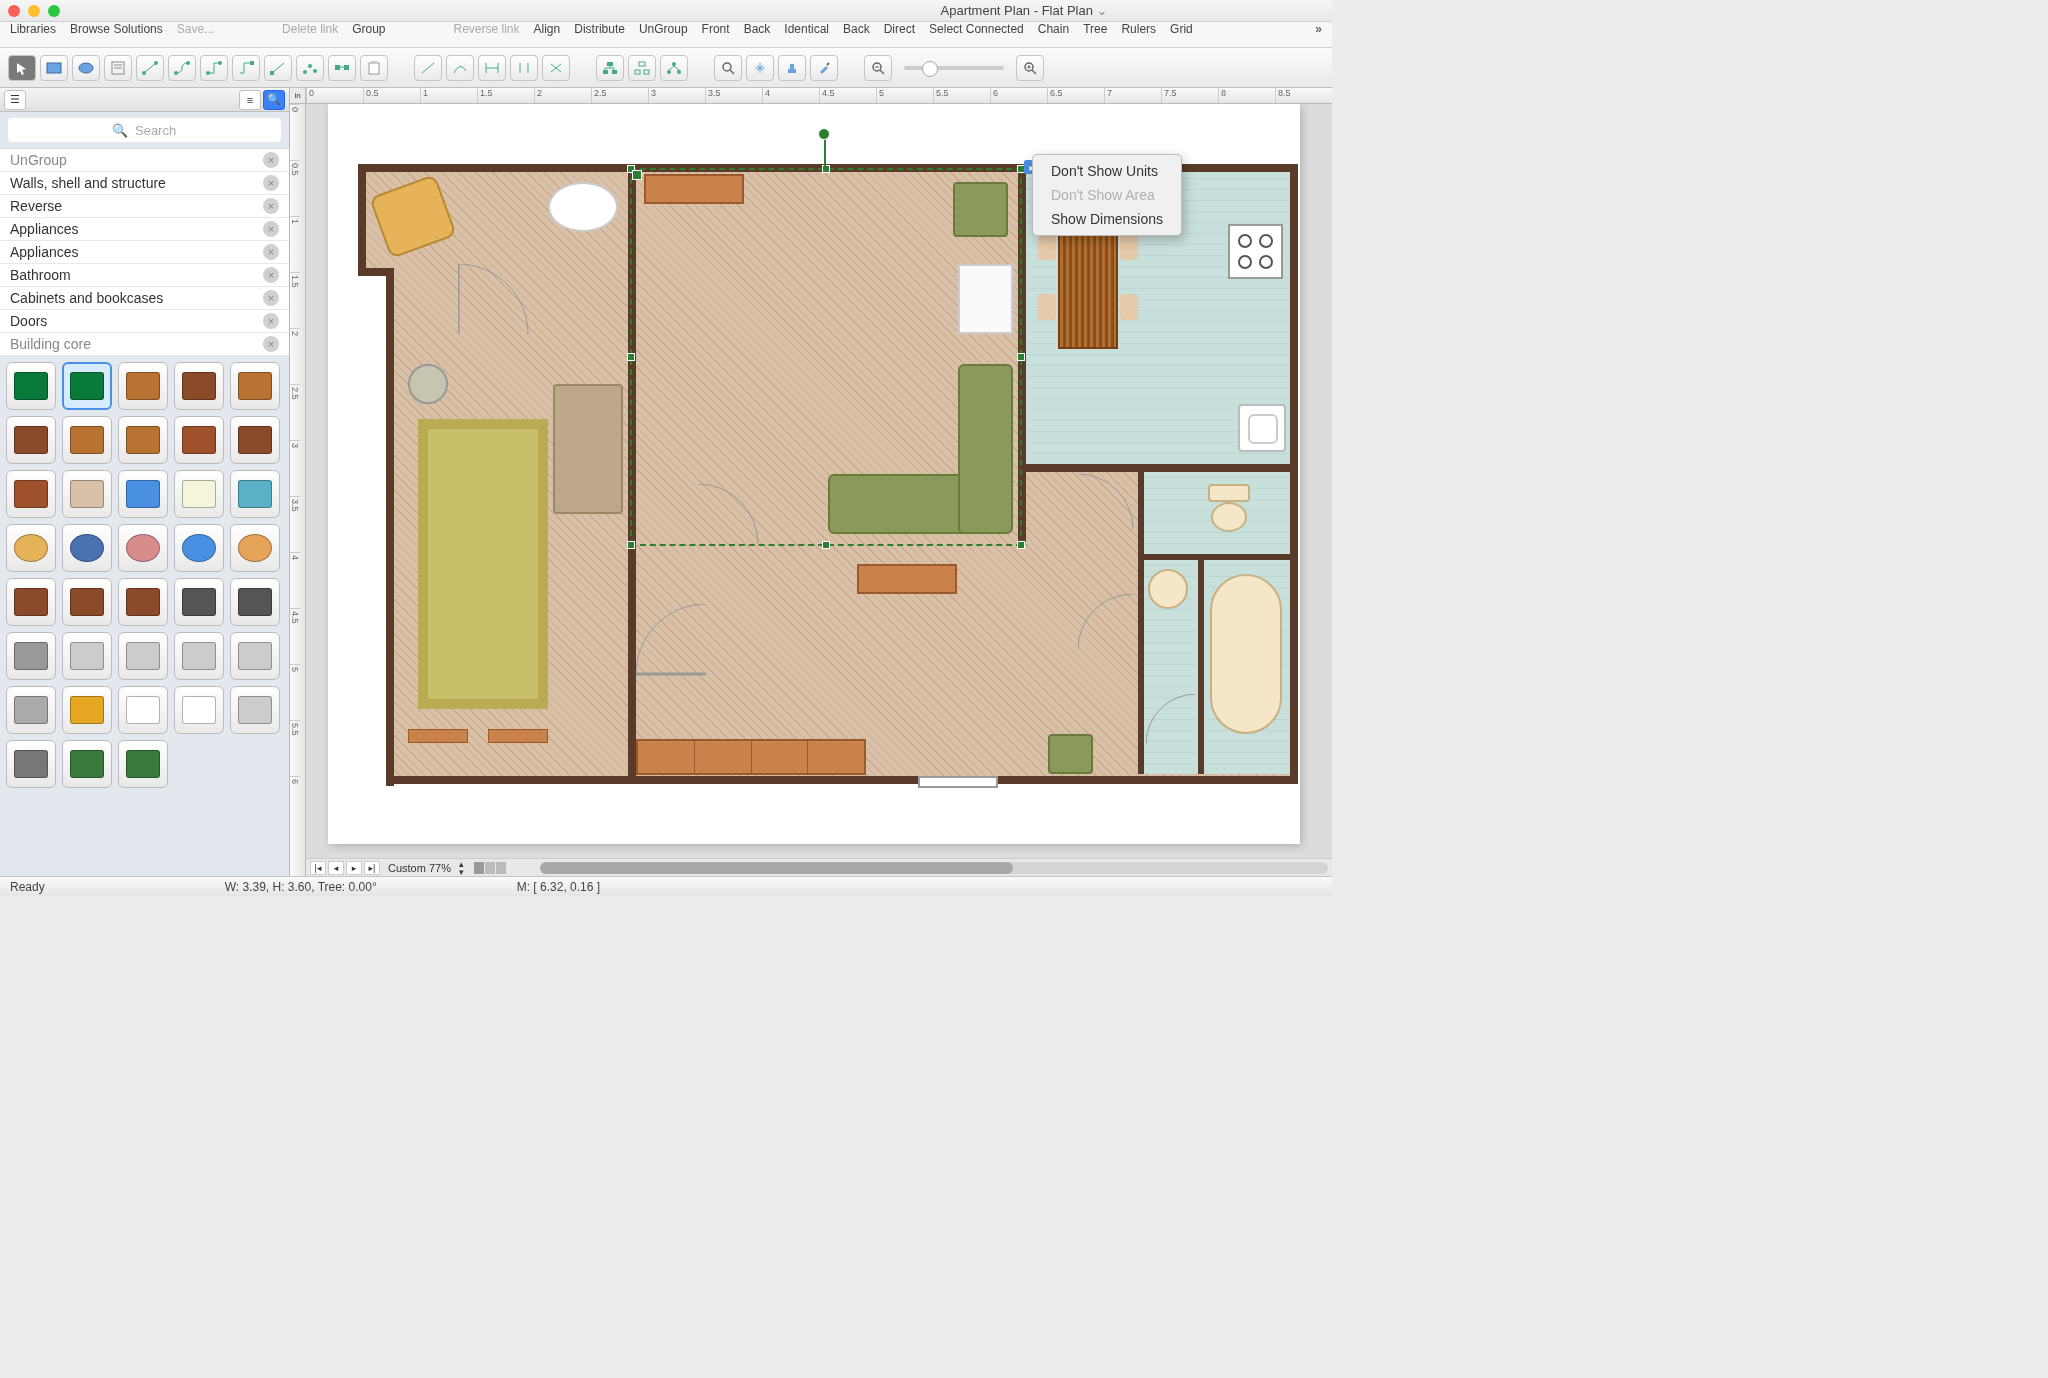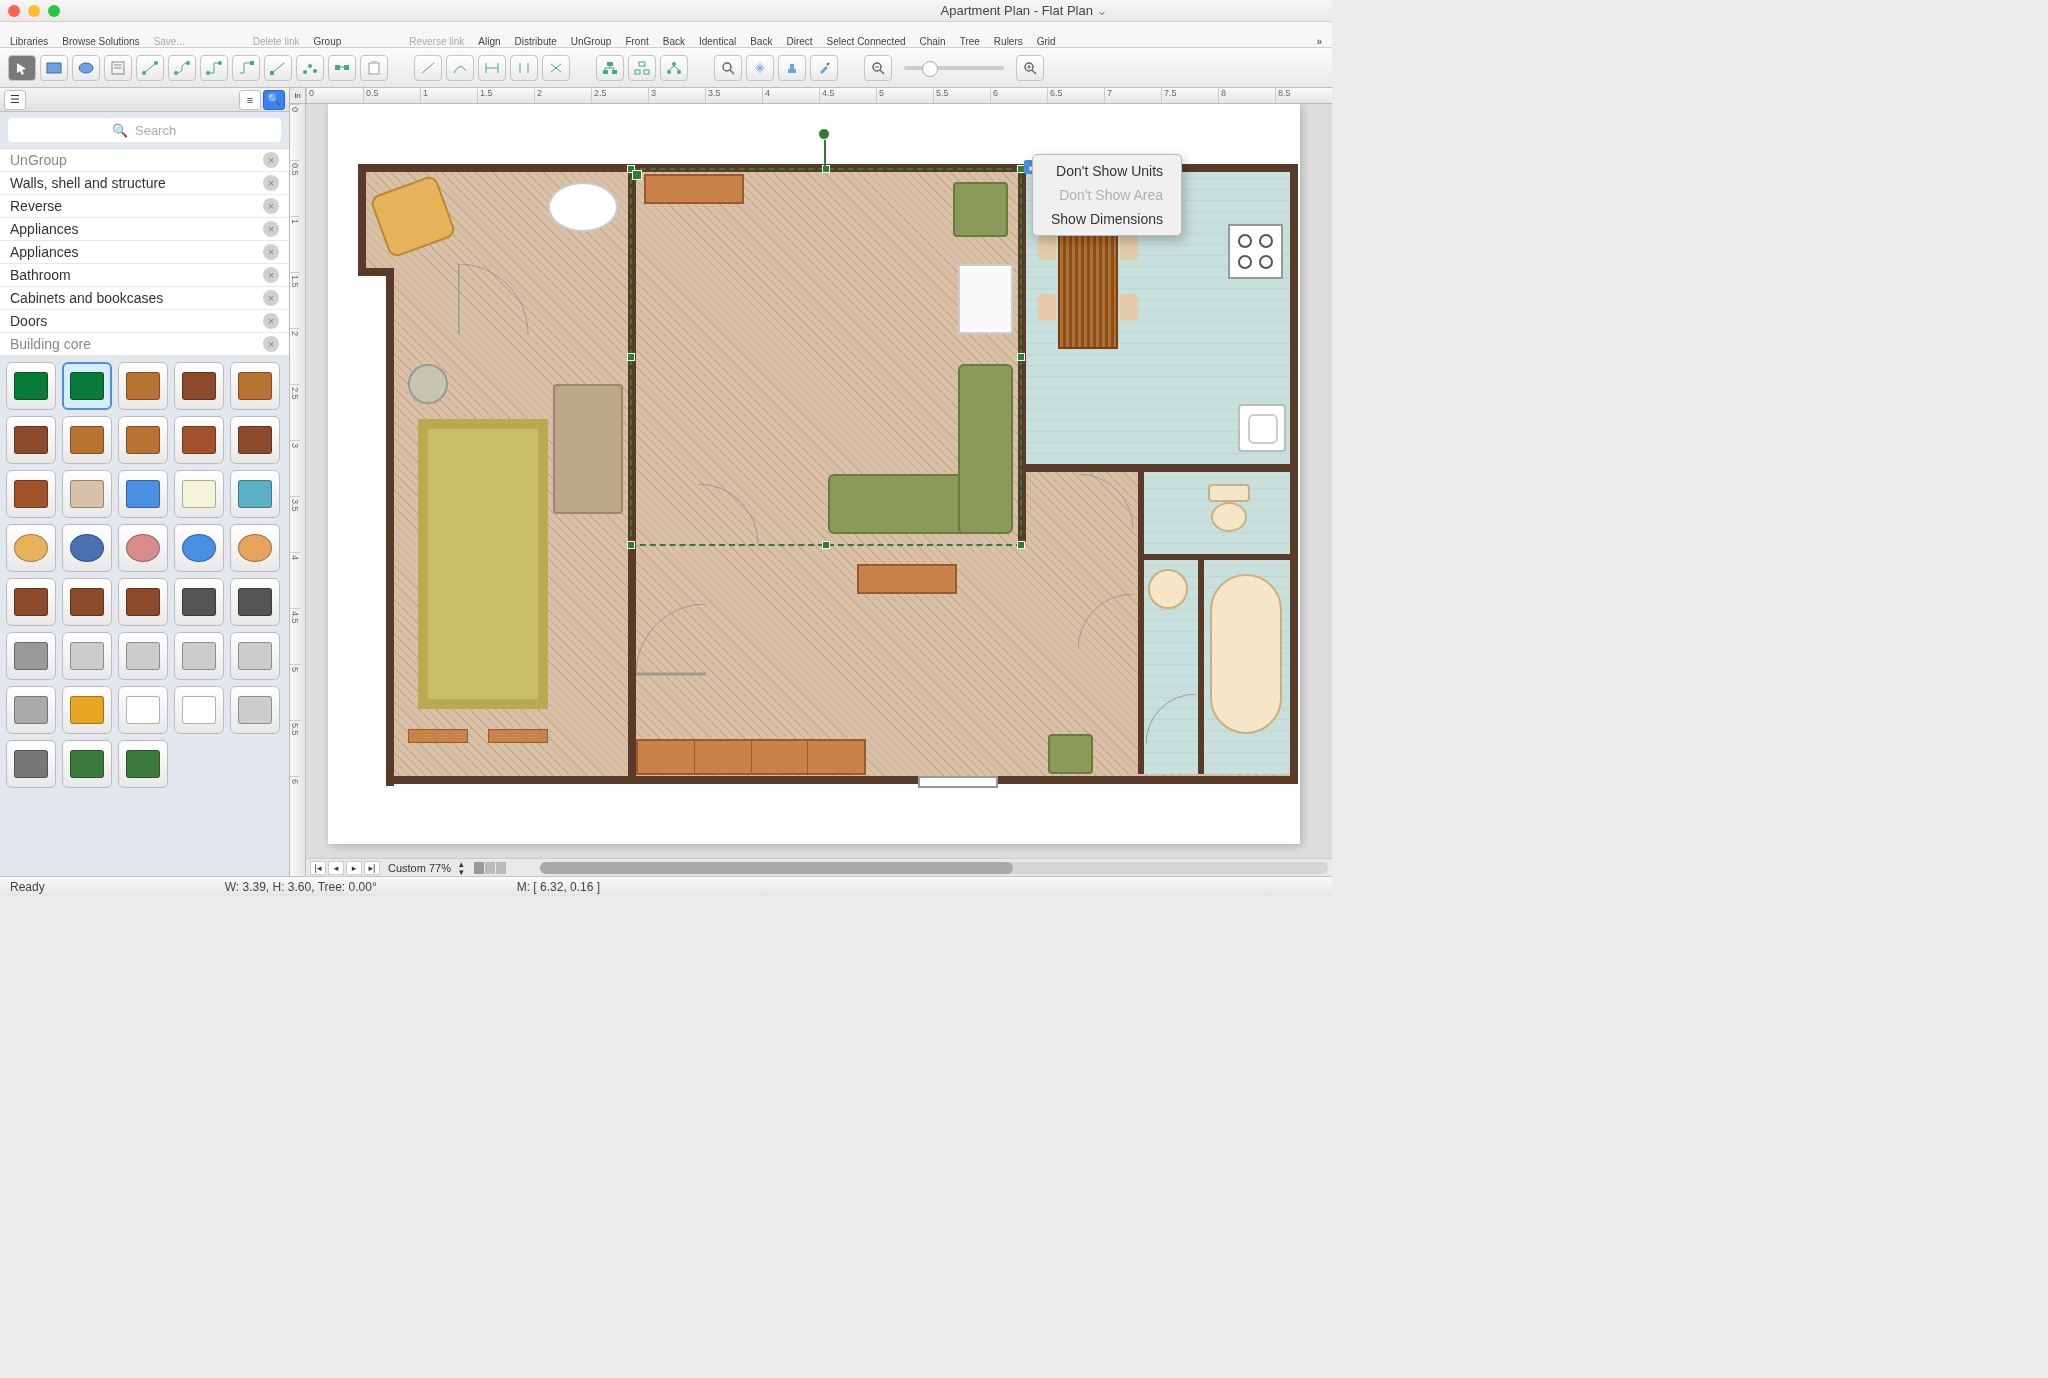--- a/index.html
+++ b/index.html
@@ -6,21 +6,21 @@
 body { font-family: -apple-system, 'Helvetica Neue', Arial, sans-serif; font-size: 13px; color: #333; background: #ececec; width: 1332px; height: 896px; overflow: hidden; }
 
 
 .titlebar { height: 22px; background: linear-gradient(#f6f6f6,#e8e8e8); display: flex; align-items: center; padding: 0 8px; border-bottom: 1px solid #d0d0d0; }
 .traffic { display: flex; gap: 8px; }
 .tl { width: 12px; height: 12px; border-radius: 50%; }
 .tl.red{background:#ff5f57;} .tl.yel{background:#ffbd2e;} .tl.grn{background:#28c940;}
 .title { position:absolute; left:0; right:0; text-align:center; font-size:13px; color:#444; pointer-events:none;}
 
 
-.menubar { height: 26px; background: #f7f7f7; border-bottom: 1px solid #cfcfcf; display: flex; align-items: flex-end; padding: 0 10px; gap: 14px; font-size: 10px; color:#444; }
+.menubar { height: 26px; background: #f7f7f7; border-bottom: 1px solid #cfcfcf; display: flex; align-items: flex-start; padding: 0 10px; gap: 14px; font-size: 12px; color:#444; }
 .menubar span.dim { color: #aaa; }
 .menubar .overflow{margin-left:auto;font-weight:bold;color:#666;}
 
 
 .toolbar { height: 40px; background: linear-gradient(#fbfbfb,#e9e9e9); border-bottom:1px solid #bfbfbf; display:flex; align-items:center; padding: 0 8px; gap: 4px;}
 .tbbtn { width:28px; height:26px; border:1px solid #c5c5c5; border-radius:4px; background:linear-gradient(#fff,#eaeaea); display:flex; align-items:center; justify-content:center; font-size:12px; color:#555;}
 .tbbtn.active{background:#7a7a7a;color:#fff;}
 .tbgap{width:18px;}
 .tbslider{width:100px;height:4px;background:#ccc;border-radius:2px;position:relative;margin:0 8px;}
 .tbslider::after{content:'';position:absolute;left:18px;top:-5px;width:14px;height:14px;border-radius:50%;background:#fff;border:1px solid #aaa;}
@@ -63,21 +63,21 @@
 .room-tile{background:repeating-linear-gradient(0deg,#c8e0dc,#c8e0dc 10px,#bdd6d2 10px,#bdd6d2 11px),repeating-linear-gradient(90deg,#c8e0dc,#c8e0dc 10px,#bdd6d2 10px,#bdd6d2 11px);}
 .hatch{background-image:repeating-linear-gradient(45deg,#c9a988,#c9a988 1px,transparent 1px,transparent 6px);}
 
 
 .selbox{position:absolute;border:2px dashed #2e7d32;pointer-events:none;}
 .selbox::before,.selbox::after{content:'';position:absolute;width:8px;height:8px;background:#2e7d32;border:1px solid #fff;}
 .handle{position:absolute;width:8px;height:8px;background:#2e7d32;border:1px solid #fff;}
 
 
 .ctxmenu{position:absolute;background:#f0f0f0;border:1px solid #bbb;border-radius:5px;box-shadow:2px 4px 12px rgba(0,0,0,0.25);padding:4px 0;font-size:14px;}
-.ctxmenu .mi{padding:4px 18px;white-space:nowrap;text-align:right;}
+.ctxmenu .mi{padding:4px 18px;white-space:nowrap;}
 .ctxmenu .mi.dim{color:#b0b0b0;}
 
 
 .hscroll{position:absolute;left:16px;right:0;bottom:0;height:18px;background:#e8e8e8;border-top:1px solid #ccc;display:flex;align-items:center;gap:4px;padding:0 4px;font-size:11px;}
 .hscroll .pgnav{display:flex;gap:2px;}
 .hscroll .nbtn{width:16px;height:14px;background:#fff;border:1px solid #ccc;display:flex;align-items:center;justify-content:center;font-size:9px;}
 .hscroll .zoom{padding:0 4px;}
 .hscroll .track{flex:1;height:12px;background:#d5d5d5;border-radius:6px;position:relative;margin-left:30px;}
 .hscroll .thumb{position:absolute;left:0;width:60%;height:100%;background:#a8a8a8;border-radius:6px;}
 

